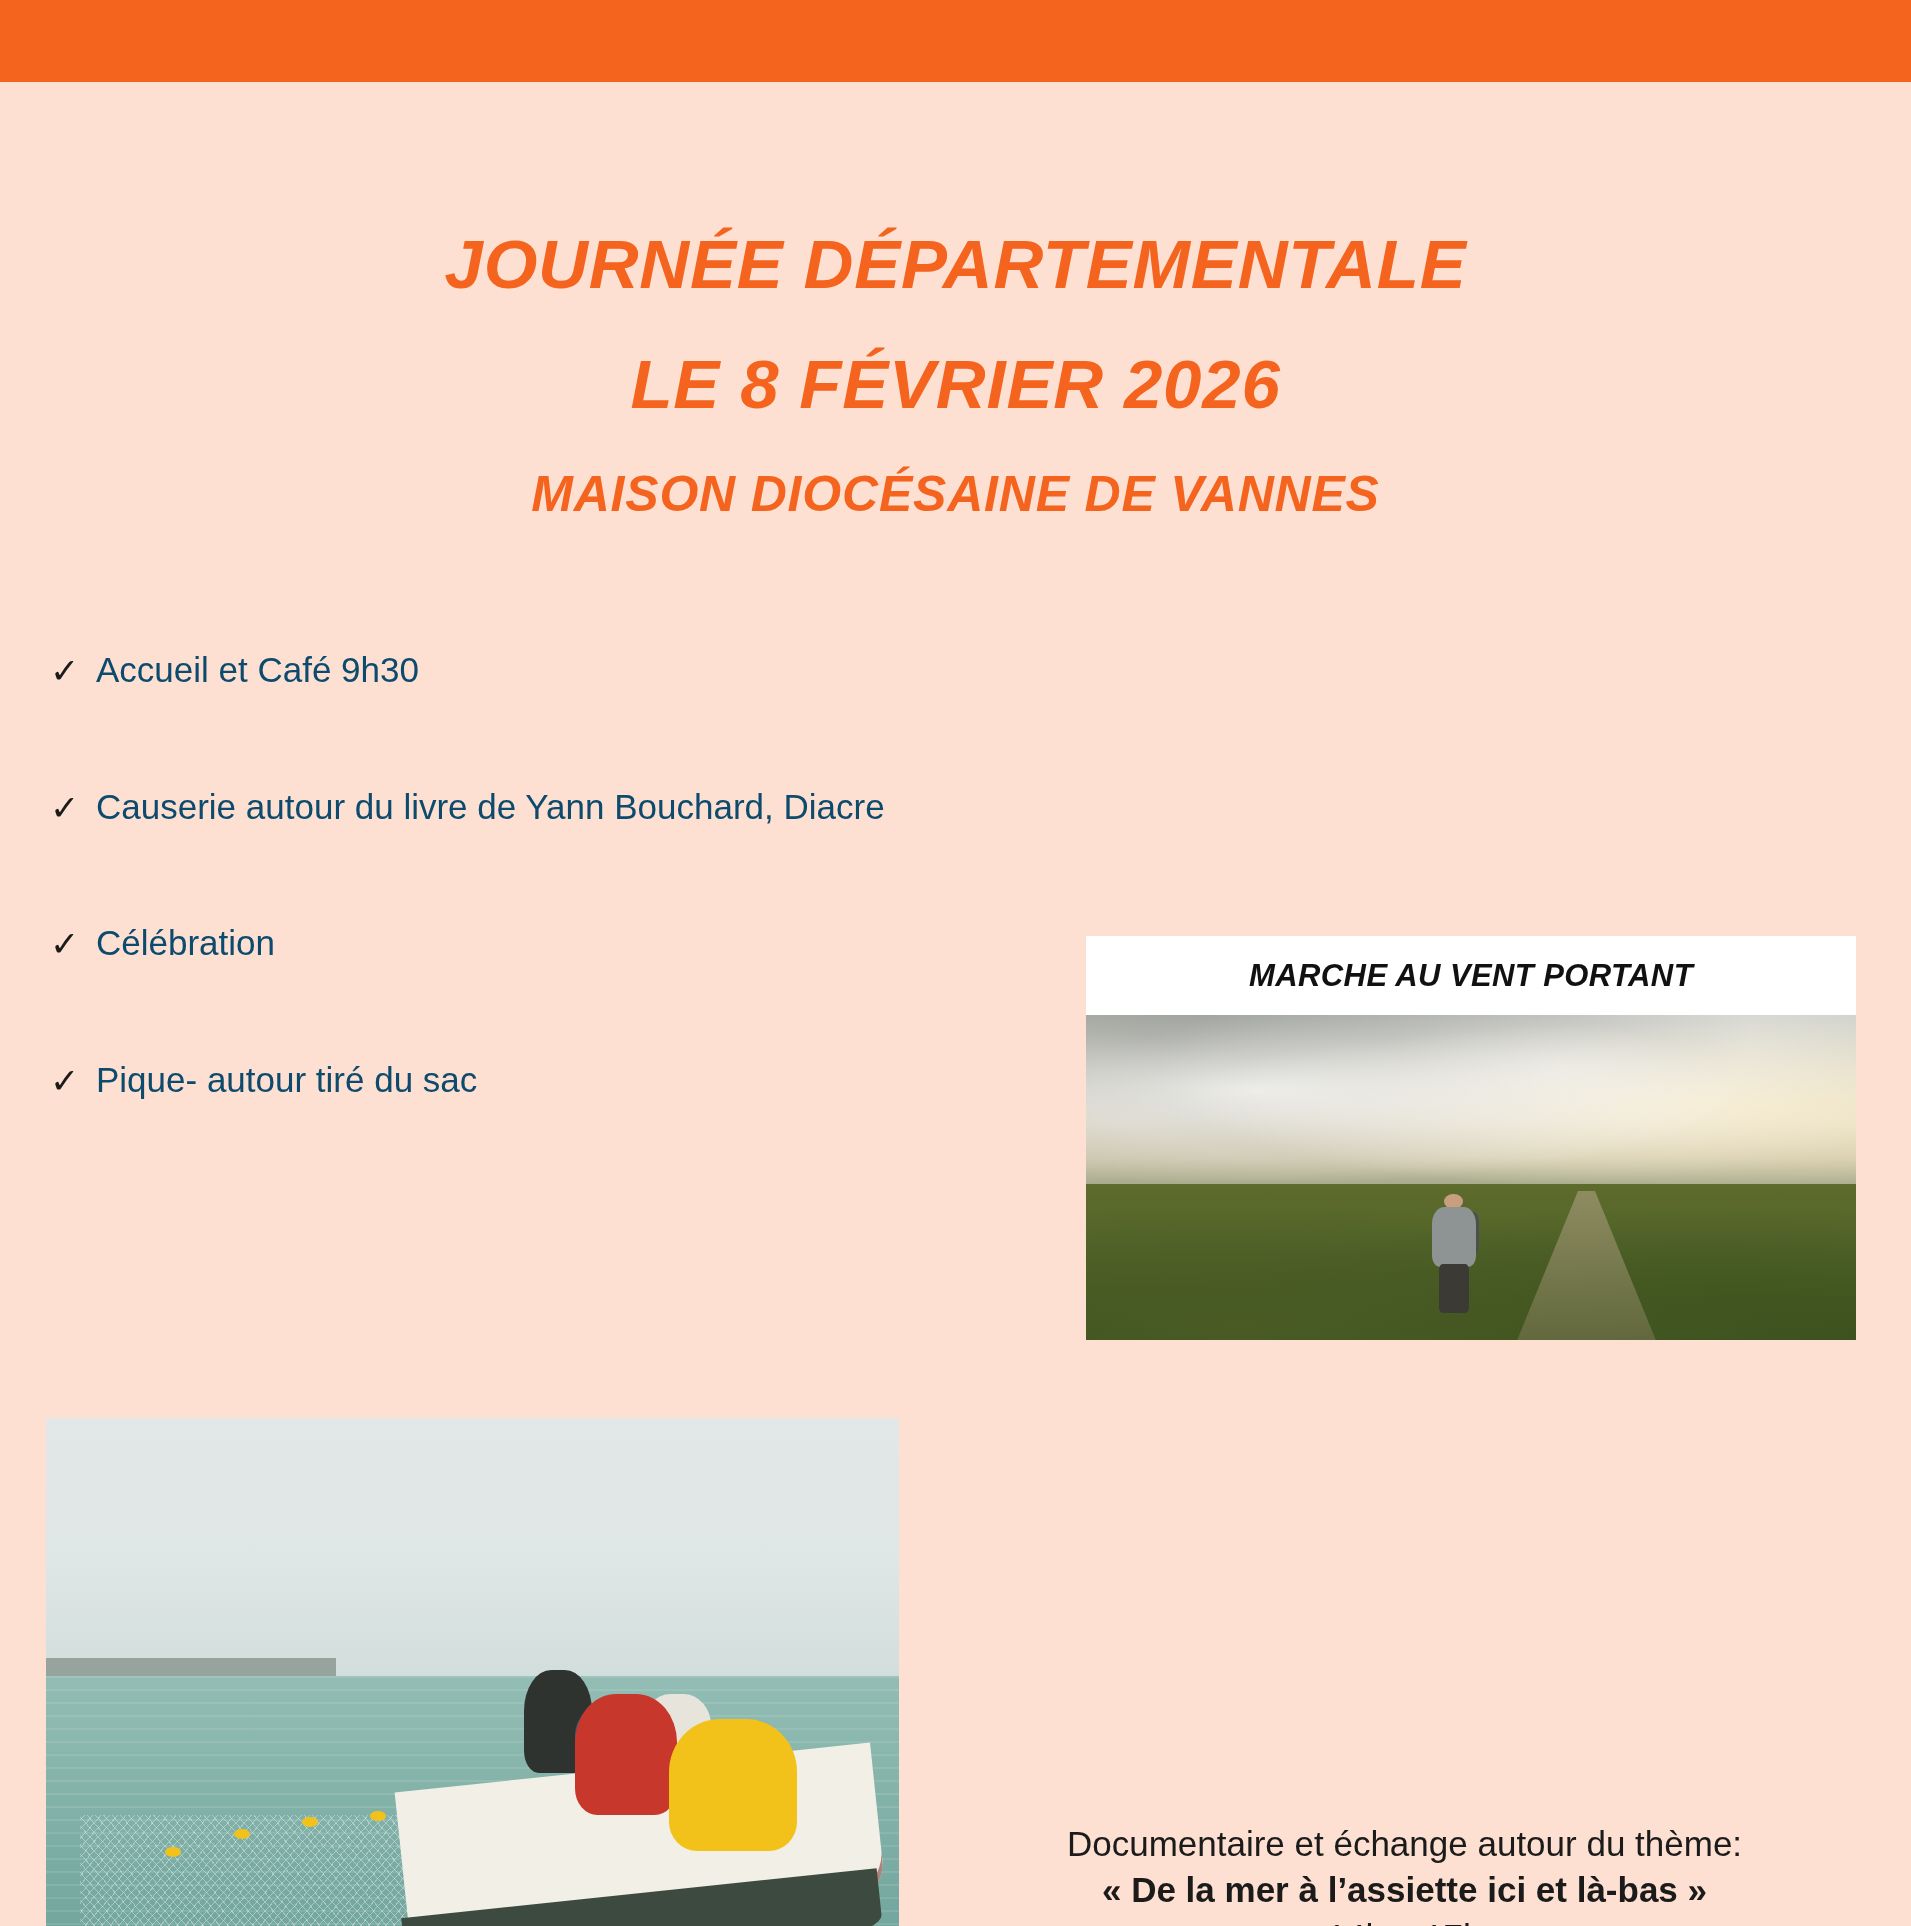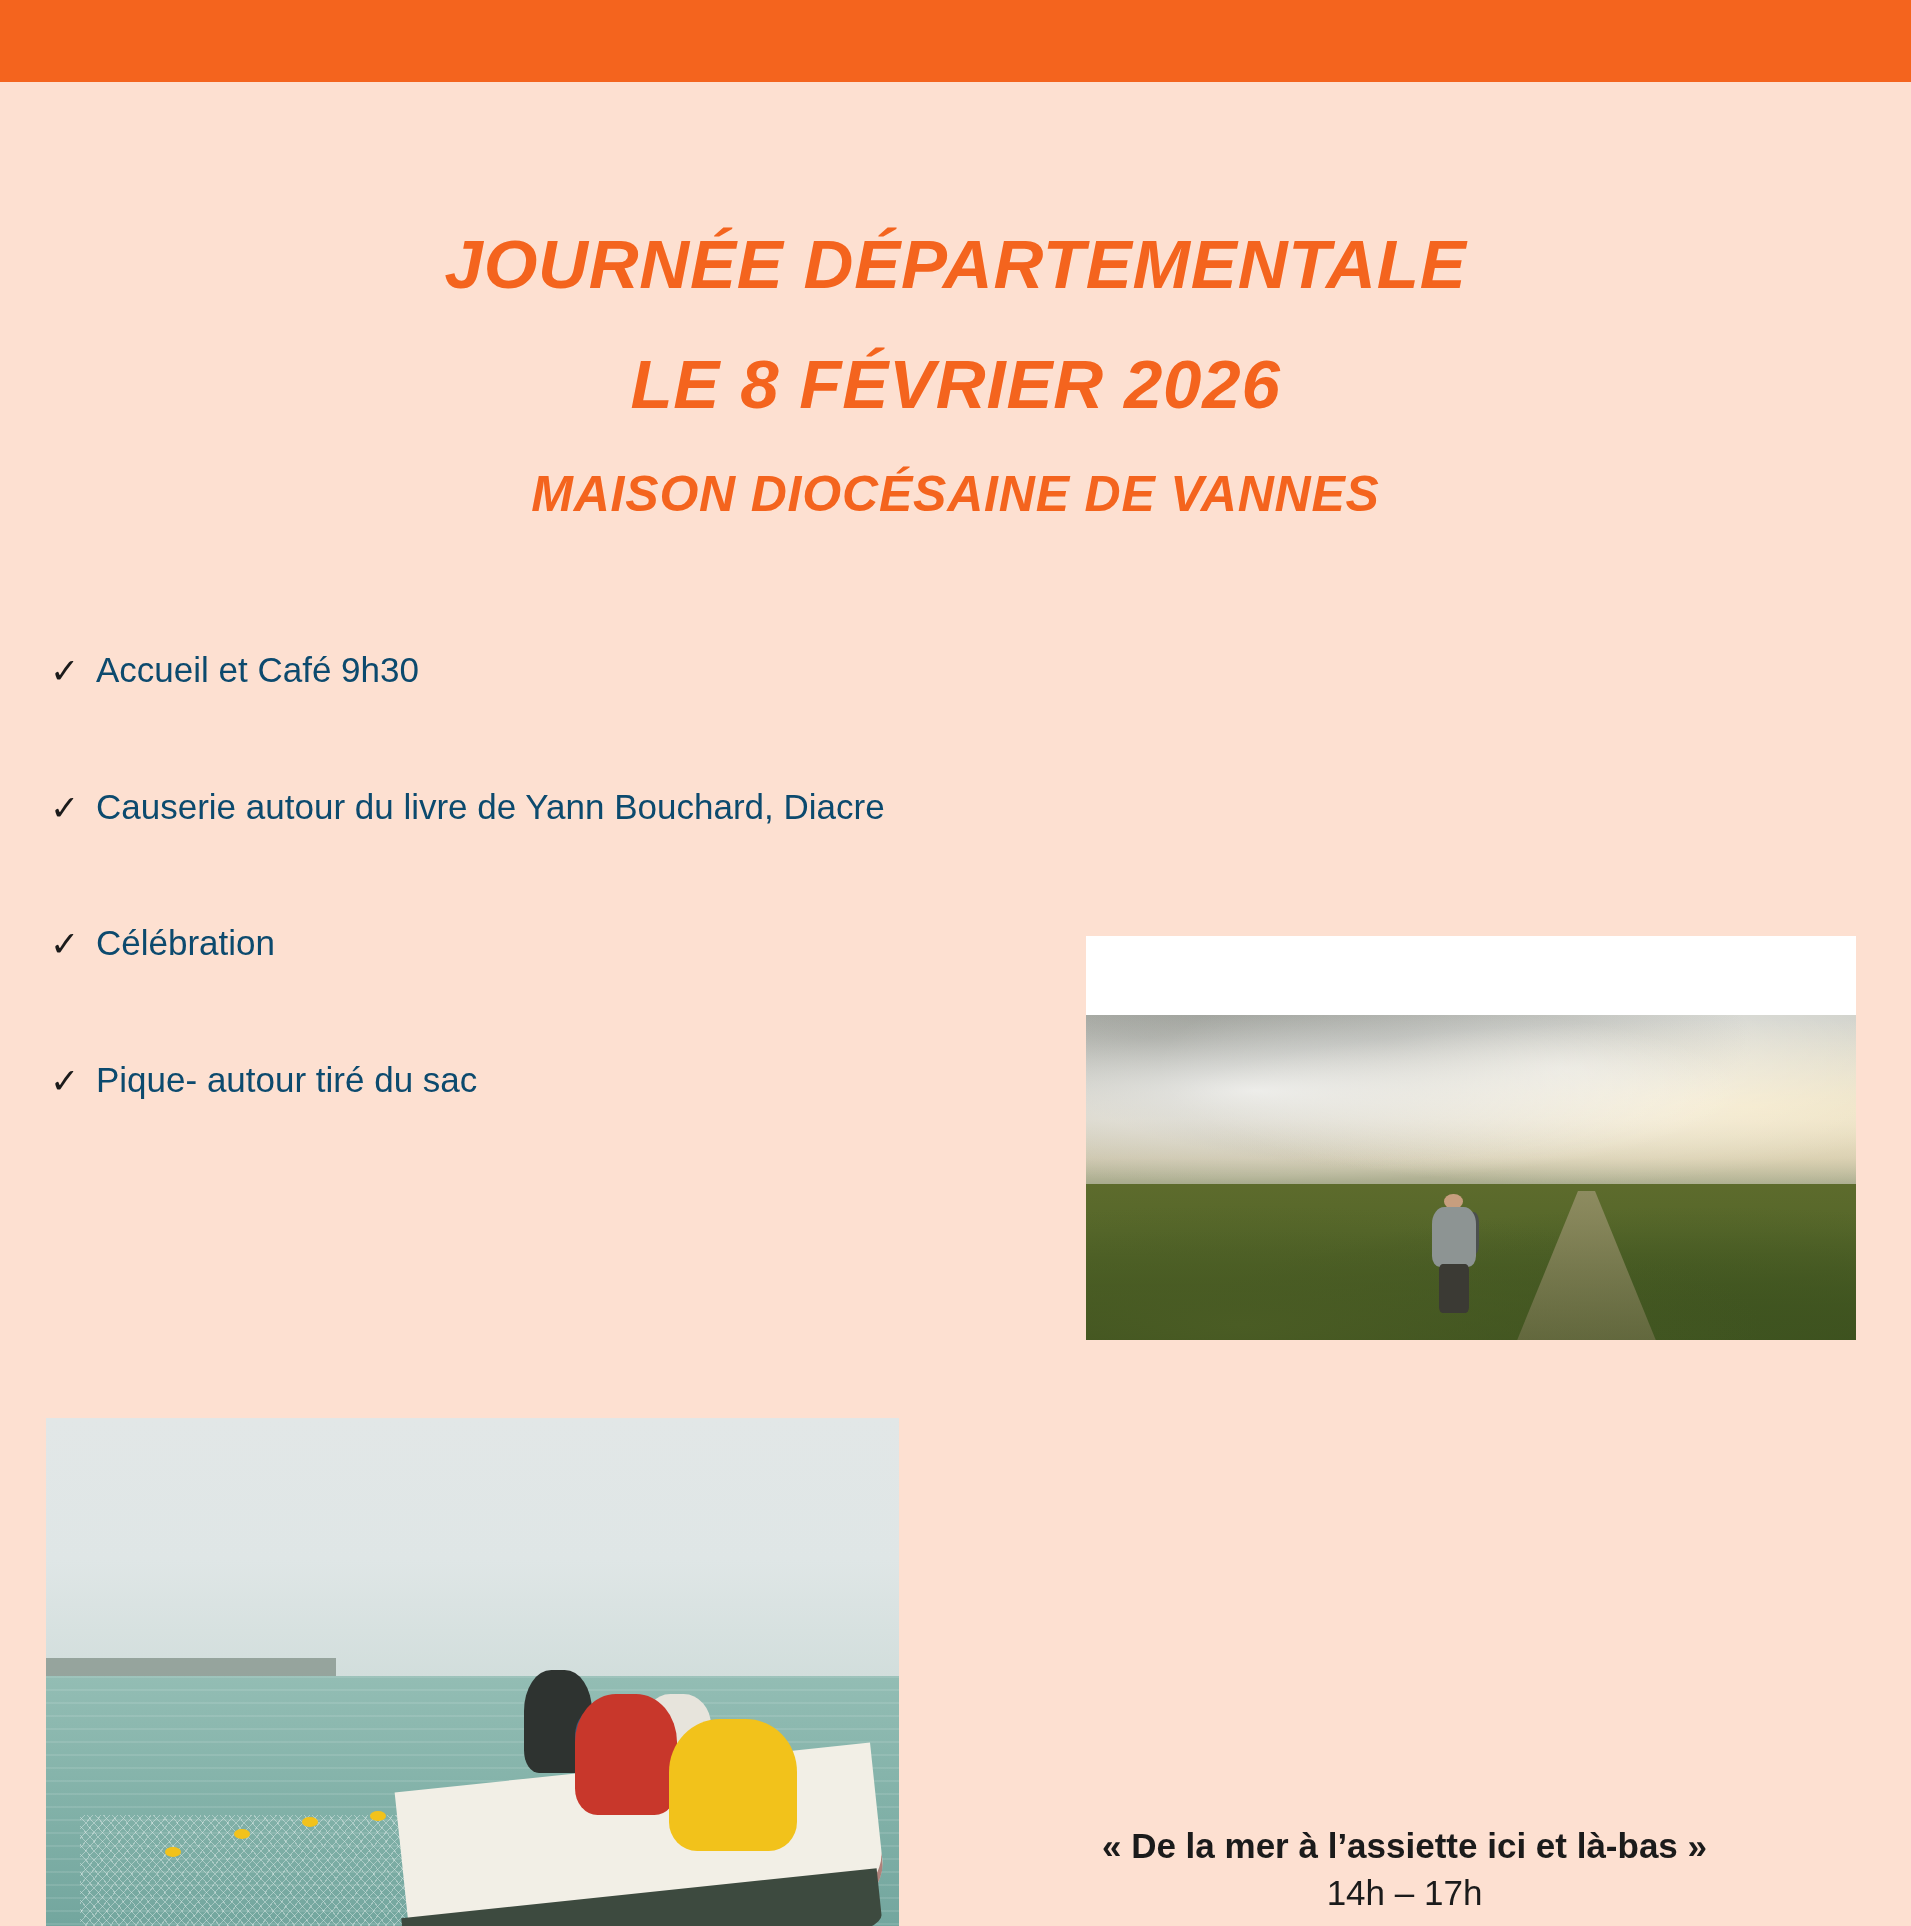--- a/index.html
+++ b/index.html
@@ -329,20 +329,21 @@
       <span class="bullet-check">✓</span>
       <span class="bullet-text">Célébration</span>
     </div>
     <div class="bullet-row">
       <span class="bullet-check">✓</span>
       <span class="bullet-text">Pique- autour tiré du sac</span>
     </div>
   </div>
 
   <div class="photo photo-walk">
+    <div class="caption">MARCHE AU VENT PORTANT</div>
     <div class="walk-img">
       <div class="walk-clouds"></div>
       <div class="walk-ridge"></div>
       <div class="walk-water"></div>
       <div class="walk-field"></div>
       <div class="walk-path"></div>
       <div class="walk-person">
         <div class="wp-pack"></div>
         <div class="wp-head"></div>
         <div class="wp-body"></div>
@@ -364,18 +365,19 @@
     <div class="fish-boat"></div>
     <div class="fish-boat-dark"></div>
     <div class="fig fig-black"></div>
     <div class="fig fig-blue"></div>
     <div class="fig fig-white"></div>
     <div class="fig fig-red"></div>
     <div class="fig fig-yellow"></div>
   </div>
 
   <div class="doc-text">
+    <div class="doc-line1">Documentaire et échange autour du thème:</div>
     <div class="doc-line2">« De la mer à l’assiette ici et là-bas »</div>
     <div class="doc-line3">14h – 17h</div>
   </div>
 
 </div>
 
 
 </body></html>

